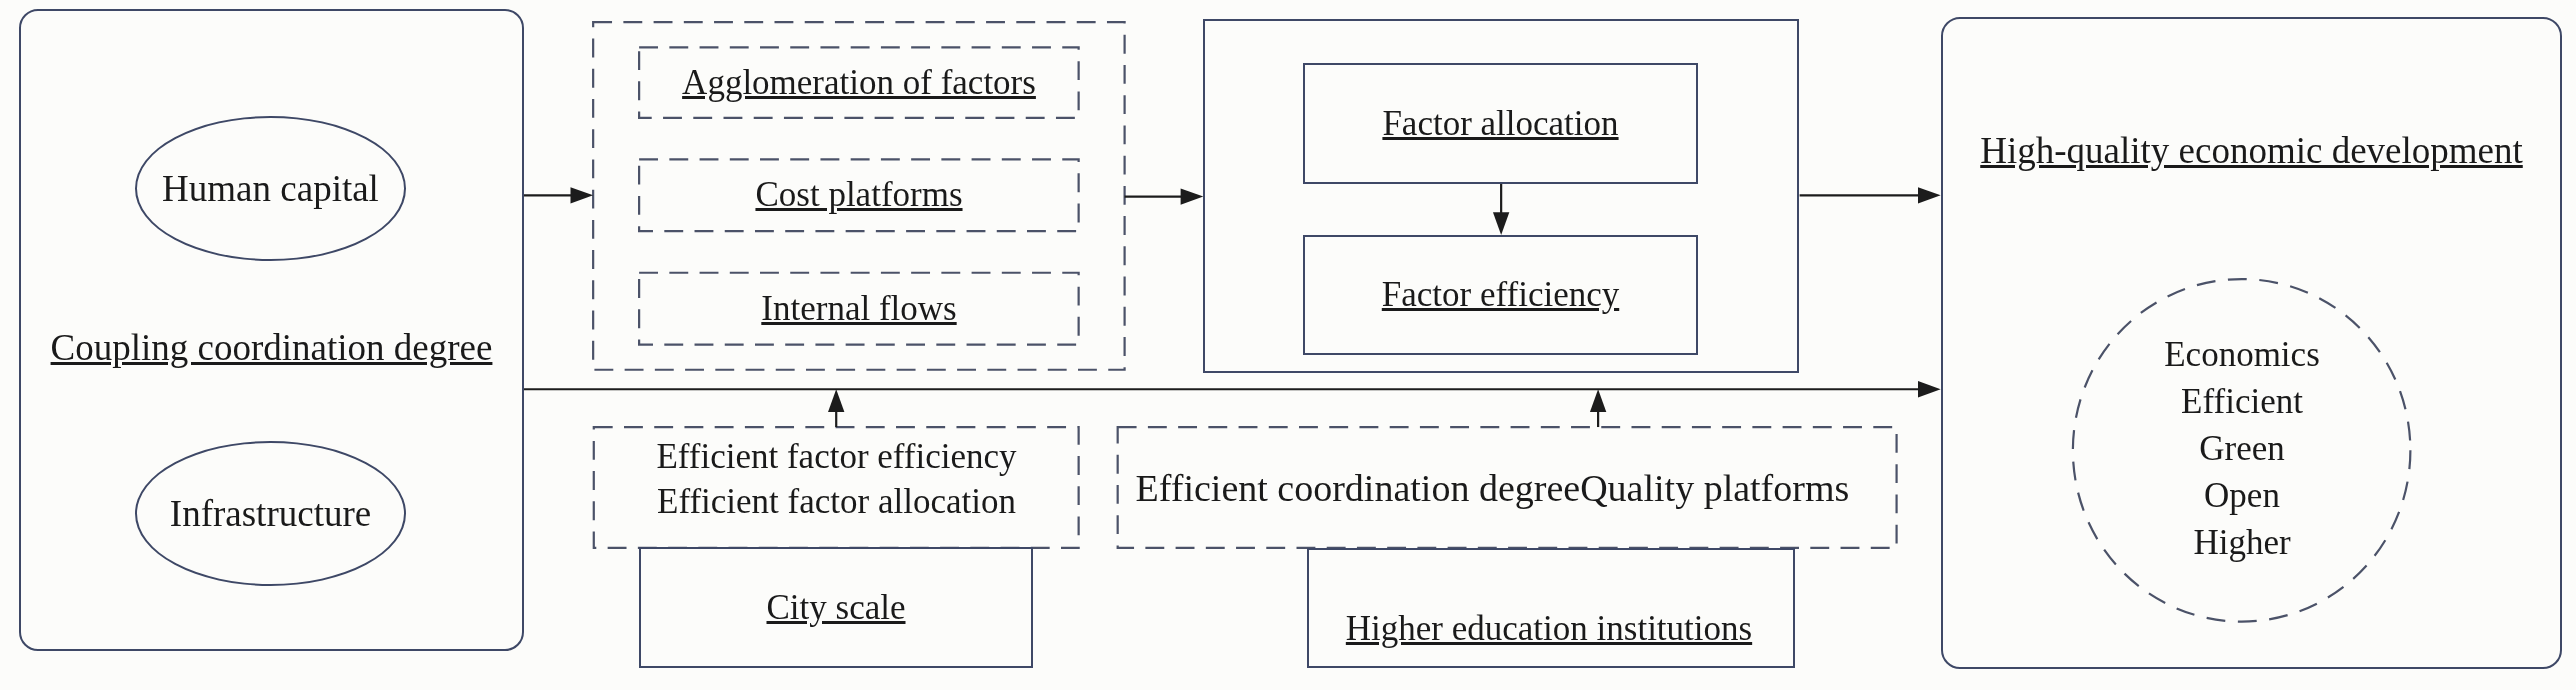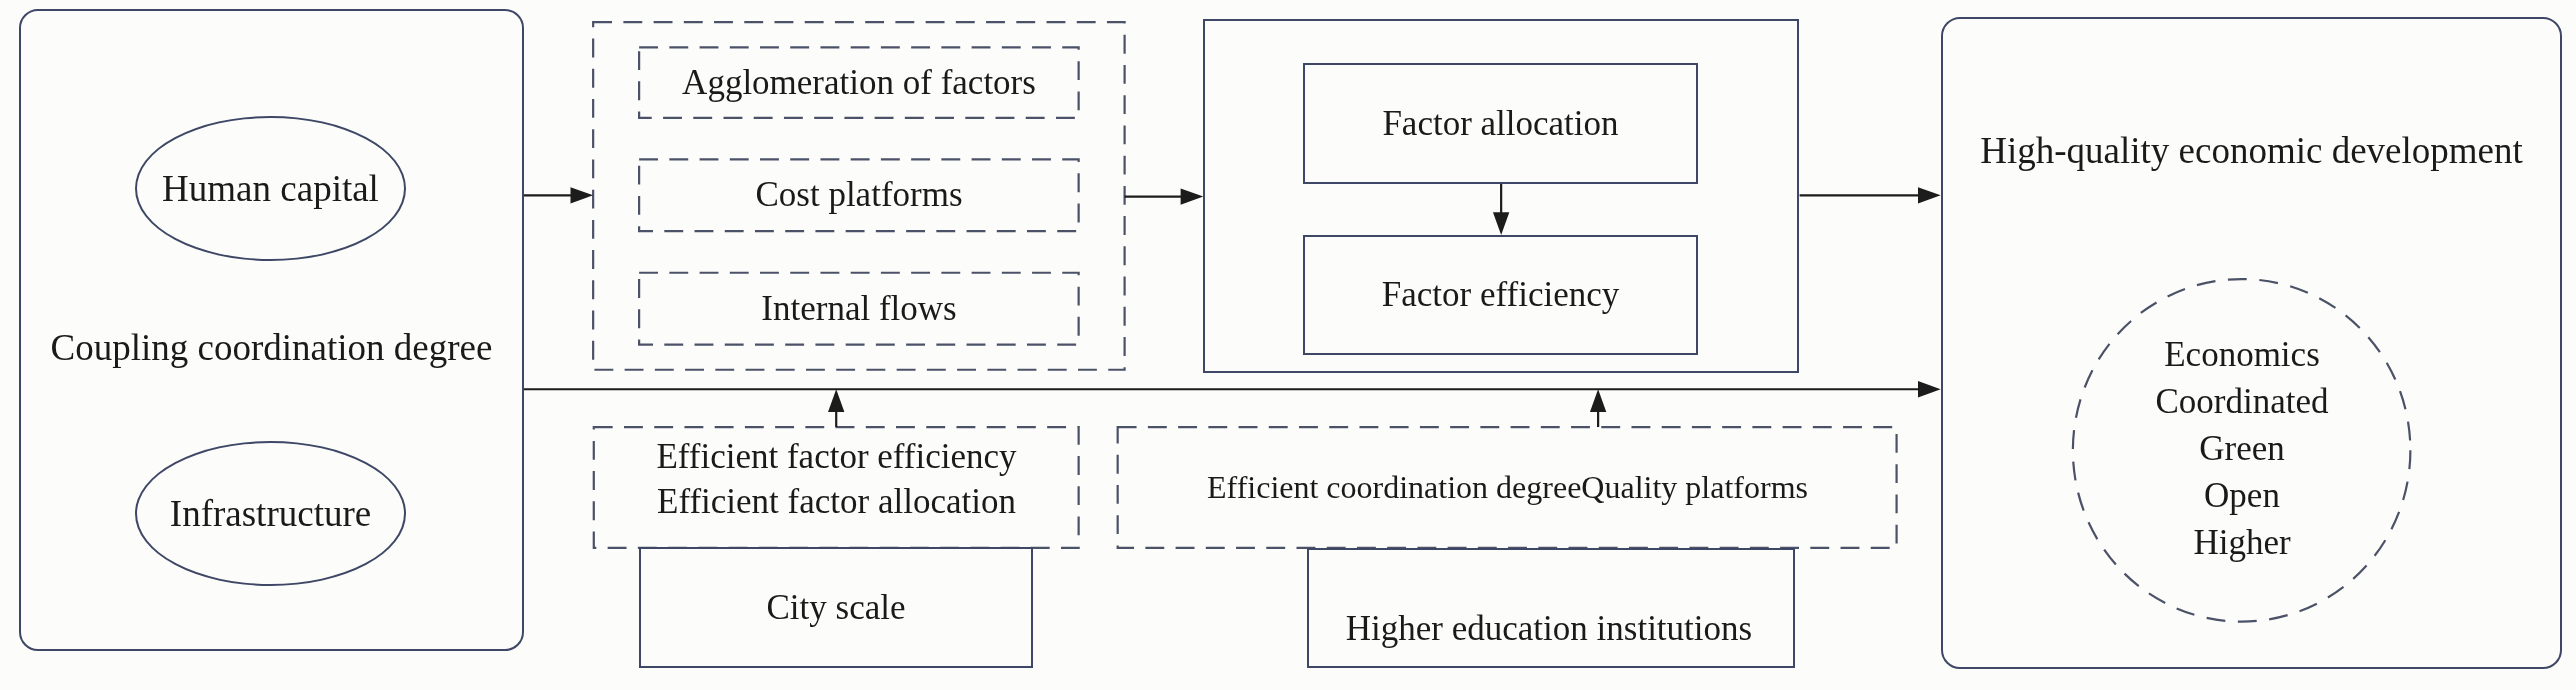--- a/index.html
+++ b/index.html
@@ -8,34 +8,34 @@
     width:2576px;height:691px;
     background:var(--bg,#fcfcfa);
     font-family:"Liberation Serif","DejaVu Serif",serif;
     color:var(--text,#1a1a1a);
     overflow:hidden;
   }
   .layer-svg{position:absolute;left:0;top:0;z-index:1;}
   .box{position:absolute;box-sizing:border-box;border:2.5px solid var(--box-border,#3e4866);background:transparent;z-index:2;}
   .rounded{border-radius:19px;}
   .txt{position:absolute;display:flex;align-items:center;justify-content:center;text-align:center;
-       font-size:35px;line-height:1.25;z-index:3;white-space:nowrap;}
+       font-size:35px;line-height:1.25;z-index:3;white-space:nowrap;text-decoration:underline;}
   .ellipse{position:absolute;box-sizing:border-box;border:2.2px solid var(--box-border,#3e4866);
        border-radius:50%;display:flex;align-items:center;justify-content:center;
        font-size:37px;z-index:3;}
   .dash-rect{fill:none;stroke:var(--dash-border,#4b5268);stroke-width:3.5;stroke-dasharray:30 18;}
   .dash-ellipse{fill:none;stroke:var(--dash-border,#4b5268);stroke-width:3.5;stroke-dasharray:30 20;}
   .arrow-line{stroke:var(--arrow,#1c1c1c);stroke-width:3.5;fill:none;}
   .arrow-head{fill:var(--arrow,#1c1c1c);stroke:none;}
   .dim-list{position:absolute;left:2053px;top:309px;width:378px;z-index:3;
        display:flex;flex-direction:column;align-items:center;margin-top:22px;}
   .dim-list div{height:47px;display:flex;align-items:center;font-size:35px;}
   .pair-row{position:absolute;left:1118px;top:427px;width:779px;height:121px;z-index:3;
-       display:flex;align-items:center;justify-content:center;
-       box-sizing:border-box;padding:0 17.6px;font-size:32px;}
+       display:flex;align-items:center;justify-content:flex-start;
+       box-sizing:border-box;padding:0 17.6px;font-size:38px;}
   .two-lines{position:absolute;left:594px;top:434px;width:485px;z-index:3;
        display:flex;flex-direction:column;align-items:center;}
   .two-lines div{height:45px;display:flex;align-items:center;font-size:35px;}
 </style>
 </head>
 <body>
 
 <div class="canvas">
 
   <svg class="layer-svg" width="2576" height="691" viewBox="0 0 4091 1097">
@@ -87,21 +87,21 @@
   <div class="box" style="left:1203px;top:19px;width:596px;height:354px;border-width:2.2px;"></div>
   <div class="box" style="left:1303px;top:63px;width:395px;height:121px;border-width:2.2px;"></div>
   <div class="txt" style="left:1303px;top:63px;width:395px;height:121px;">Factor allocation</div>
   <div class="box" style="left:1303px;top:235px;width:395px;height:120px;border-width:2.2px;"></div>
   <div class="txt" style="left:1303px;top:235px;width:395px;height:120px;">Factor efficiency</div>
 
   <div class="box rounded" style="left:1941px;top:17px;width:621px;height:652px;"></div>
   <div class="txt" style="left:1941px;top:126px;width:621px;height:50px;font-size:37px;">High-quality economic development</div>
   <div class="dim-list">
     <div>Economics</div>
-    <div>Coordinated</div>
+    <div>Efficient</div>
     <div>Green</div>
     <div>Open</div>
     <div>Higher</div>
   </div>
 
   <div class="two-lines">
     <div>Efficient factor efficiency</div>
     <div>Efficient factor allocation</div>
   </div>
   <div class="box" style="left:639px;top:547px;width:394px;height:121px;border-width:2.2px;"></div>

